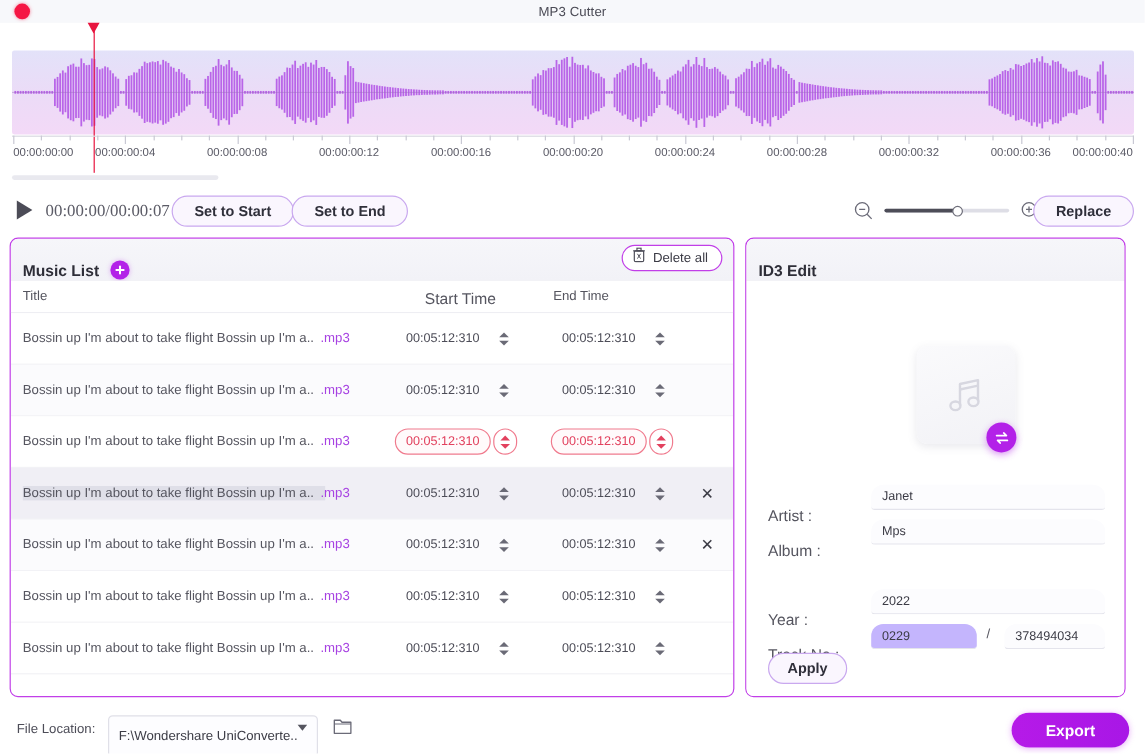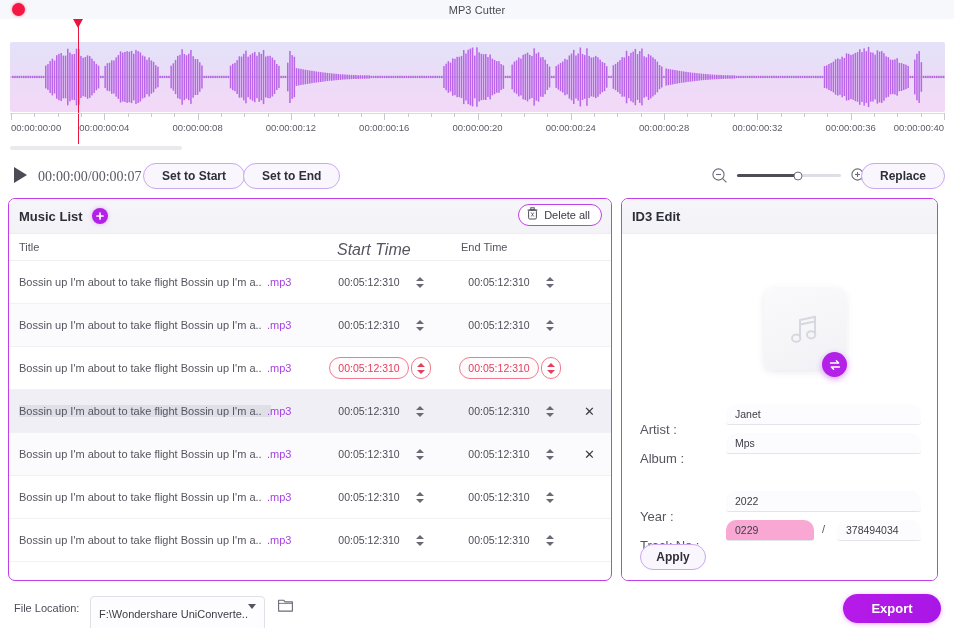--- a/index.html
+++ b/index.html
@@ -118,21 +118,21 @@
     border: 1.6px solid #c13fe8; border-radius: 7px;
     background: #ffffff; overflow: hidden;
   }
   .panel-music { left: 8px; top: 198px; width: 604px; height: 383px; }
   .panel-id3   { left: 621px; top: 198px; width: 317px; height: 383px; }
 
   .panel-head {
     position: relative; height: 35px;
     background: linear-gradient(180deg,#f6f6fa 0%, #f2f2f7 100%);
     border-bottom: 1px solid #ececf2;
-    display: flex; align-items: center;
+    display: flex; align-items: flex-end;
   }
   .panel-title {
     font-size: 13px; font-weight: bold; color: #2e2e38; margin-left: 10px;
   }
   .add-icon {
     width: 16px; height: 16px; margin-left: 9px; cursor: pointer;
     border-radius: 50%; background: #b321e8;
     display: flex; align-items: center; justify-content: center;
     box-shadow: 0 0 4px rgba(179,33,232,.35);
   }
@@ -143,21 +143,21 @@
     display: flex; align-items: center; gap: 6px; cursor: pointer;
   }
   .delete-all-label { font-size: 11px; color: #3a3a44; }
 
   
   .list-header {
     position: relative; height: 27px; border-bottom: 1px solid #eeeef3;
     background: #ffffff;
   }
   .col-title { position: absolute; left: 10px; top: 7px; font-size: 11px; color: #55555f; }
-  .col-start { position: absolute; left: 328px; top: 7px; font-size: 16px; color: #55555f; font-style: italic; }
+  .col-start { position: absolute; left: 345px; top: 7px; font-size: 13px; color: #55555f; }
   .col-end   { position: absolute; left: 452px; top: 7px; font-size: 11px; color: #55555f; text-align: center; }
 
   .list-body { position: relative; height: 318px; overflow: hidden; }
   .row {
     position: relative; height: 43px; display: flex; align-items: center;
     border-bottom: 1px solid #f2f2f6; background: #ffffff;
   }
   .row.alt { background: #fbfbfd; }
   .row.sel { background: #f0eff5; }
 
@@ -233,21 +233,21 @@
     font-size: 10.5px; color: #3c3c46; padding: 0 9px;
     font-family: "Liberation Sans", sans-serif; outline: none;
   }
   .fld-caret {
     position: absolute; right: 24px; top: 7px; width: 0; height: 0;
     border-left: 4px solid transparent; border-right: 4px solid transparent;
     border-top: 5px solid #6b6b78; pointer-events: none;
   }
   .track-a {
     position: absolute; left: 104px; width: 88px; height: 21px;
-    border: 0; border-bottom: 1px solid #e4e4ec; background: #f9a8d4;
+    border: 0; border-bottom: 1px solid #e4e4ec; background: #c4b5fd;
     border-radius: 10px 10px 3px 3px; font-size: 10.5px; color: #3c3c46;
     padding: 0 9px; font-family: "Liberation Sans", sans-serif; outline: none;
   }
   .track-slash {
     position: absolute; left: 200px; top: 3px; font-size: 11px; color: #55555f;
   }
   .track-b {
     position: absolute; left: 215px; width: 84px; height: 21px;
     border: 0; border-bottom: 1px solid #e4e4ec; background: #fcfcfe;
     border-radius: 10px 10px 3px 3px; font-size: 10.5px; color: #3c3c46;

